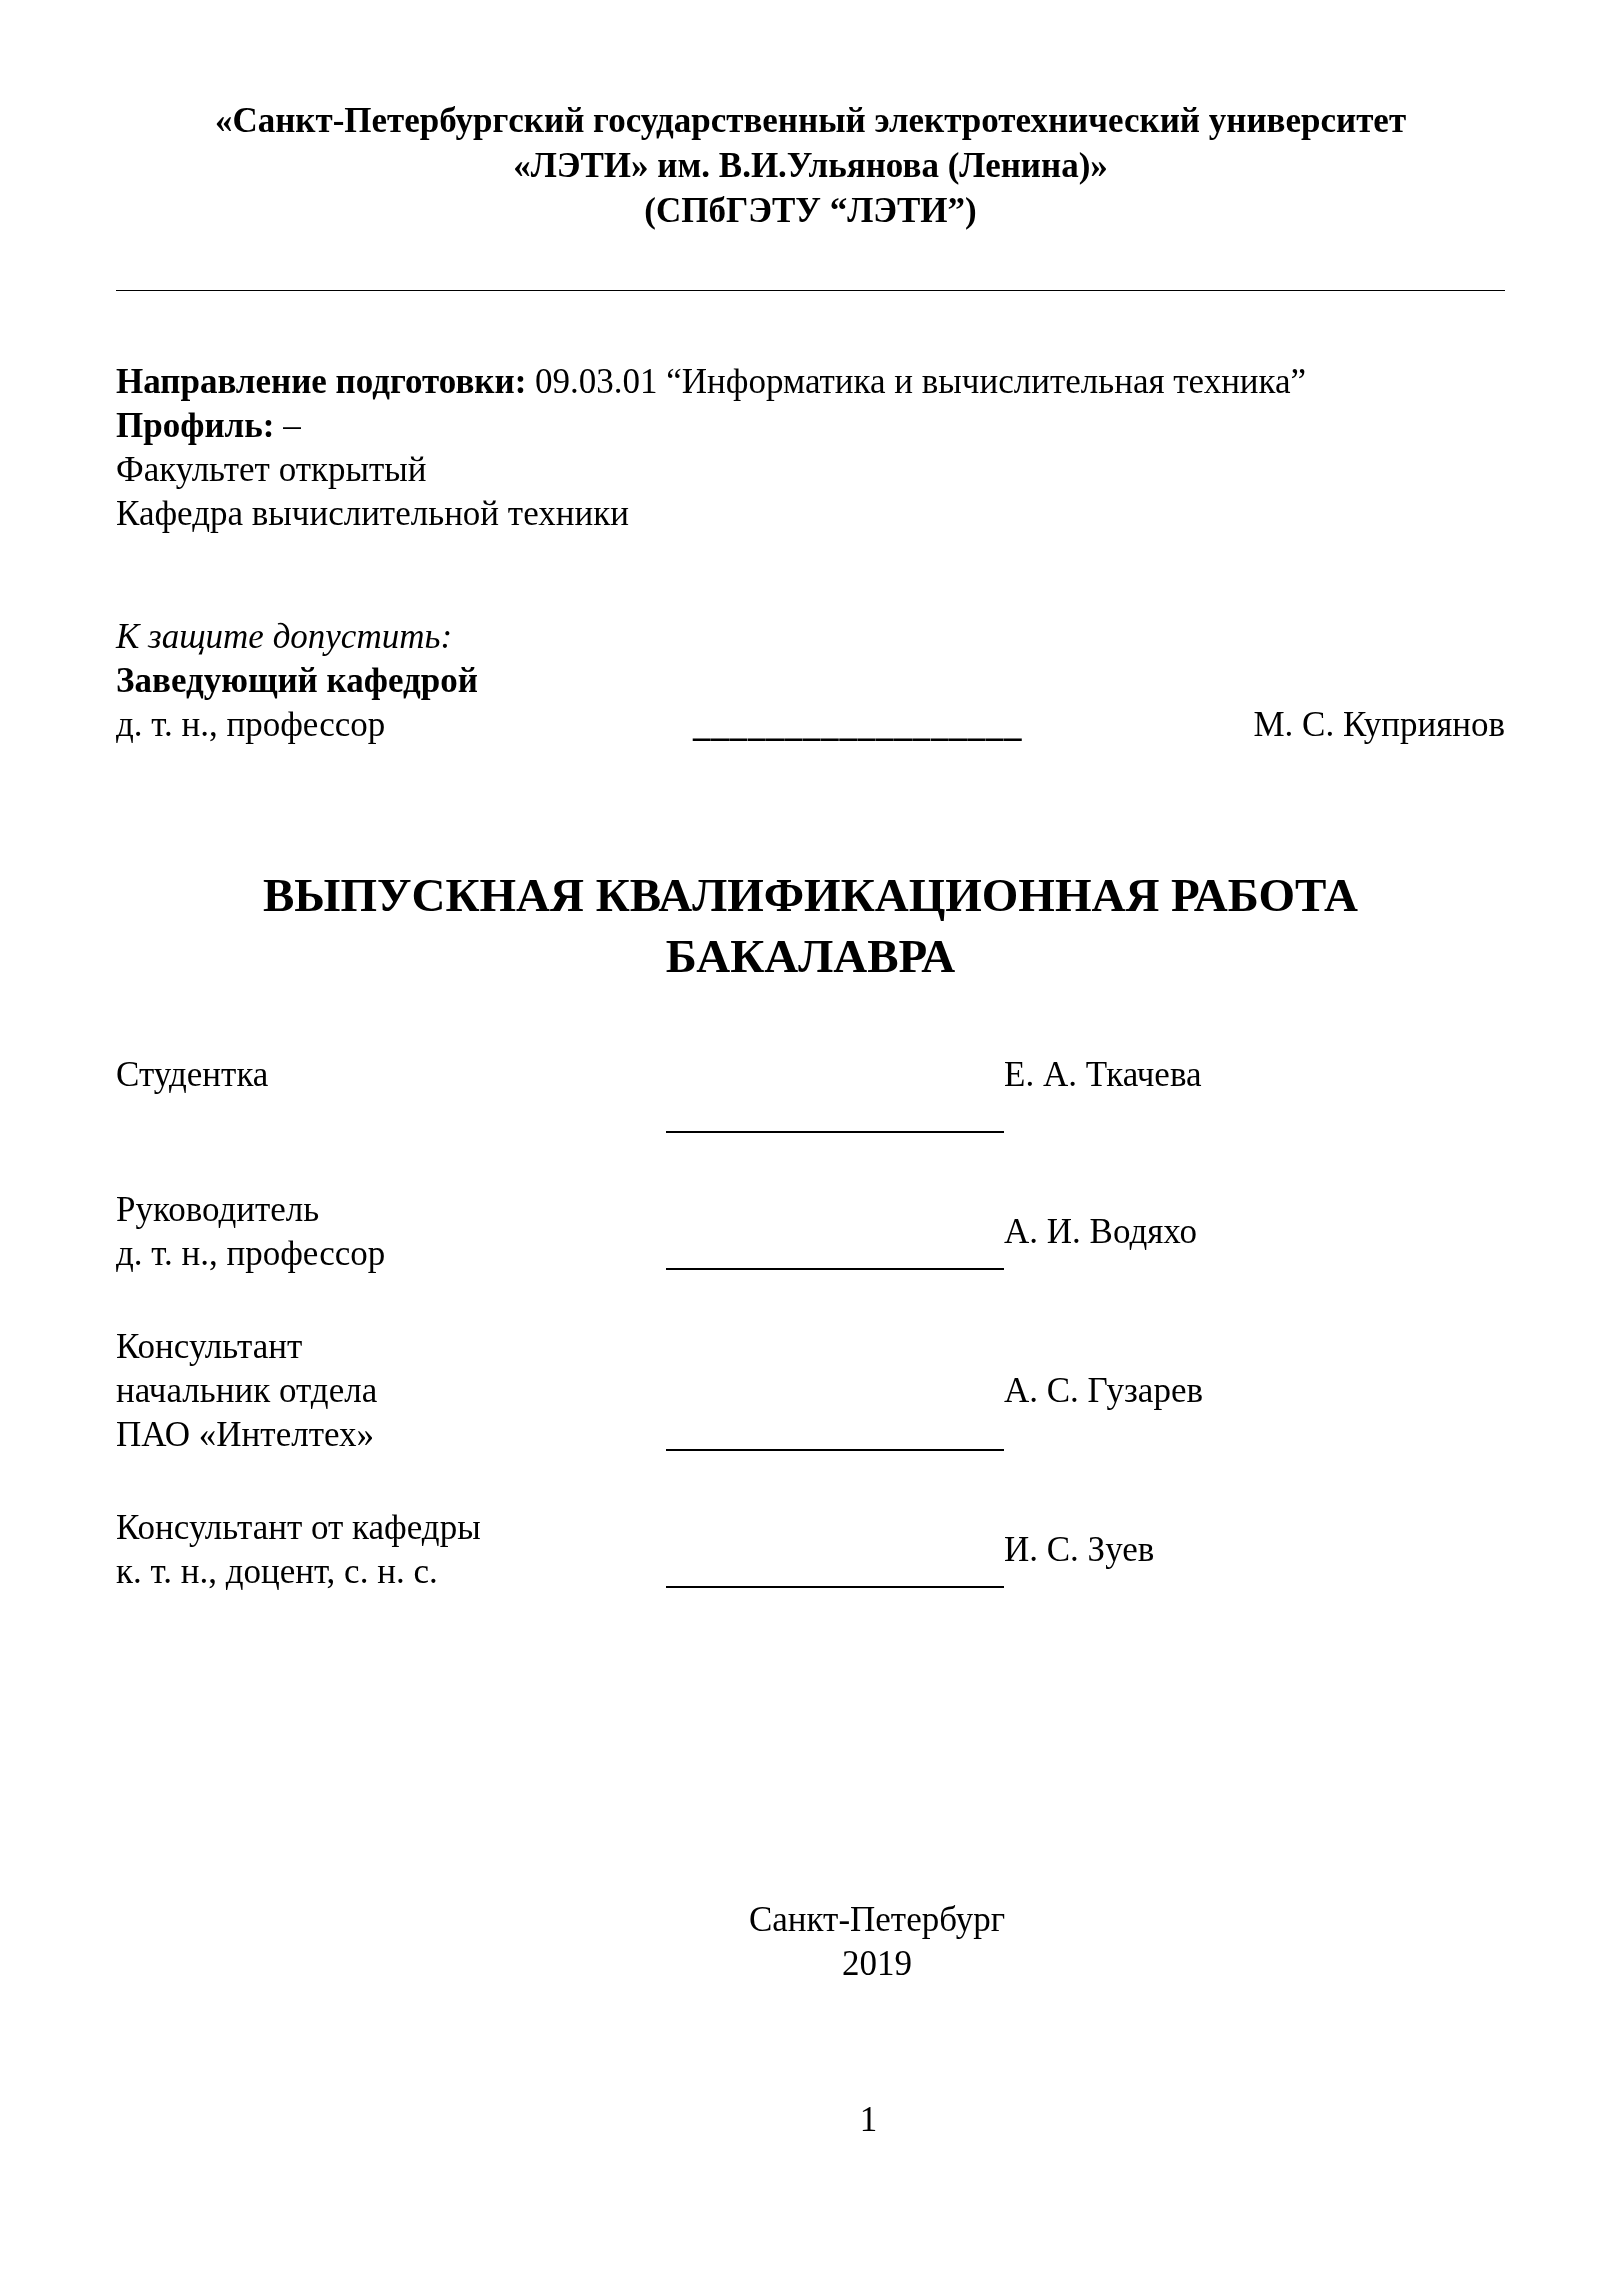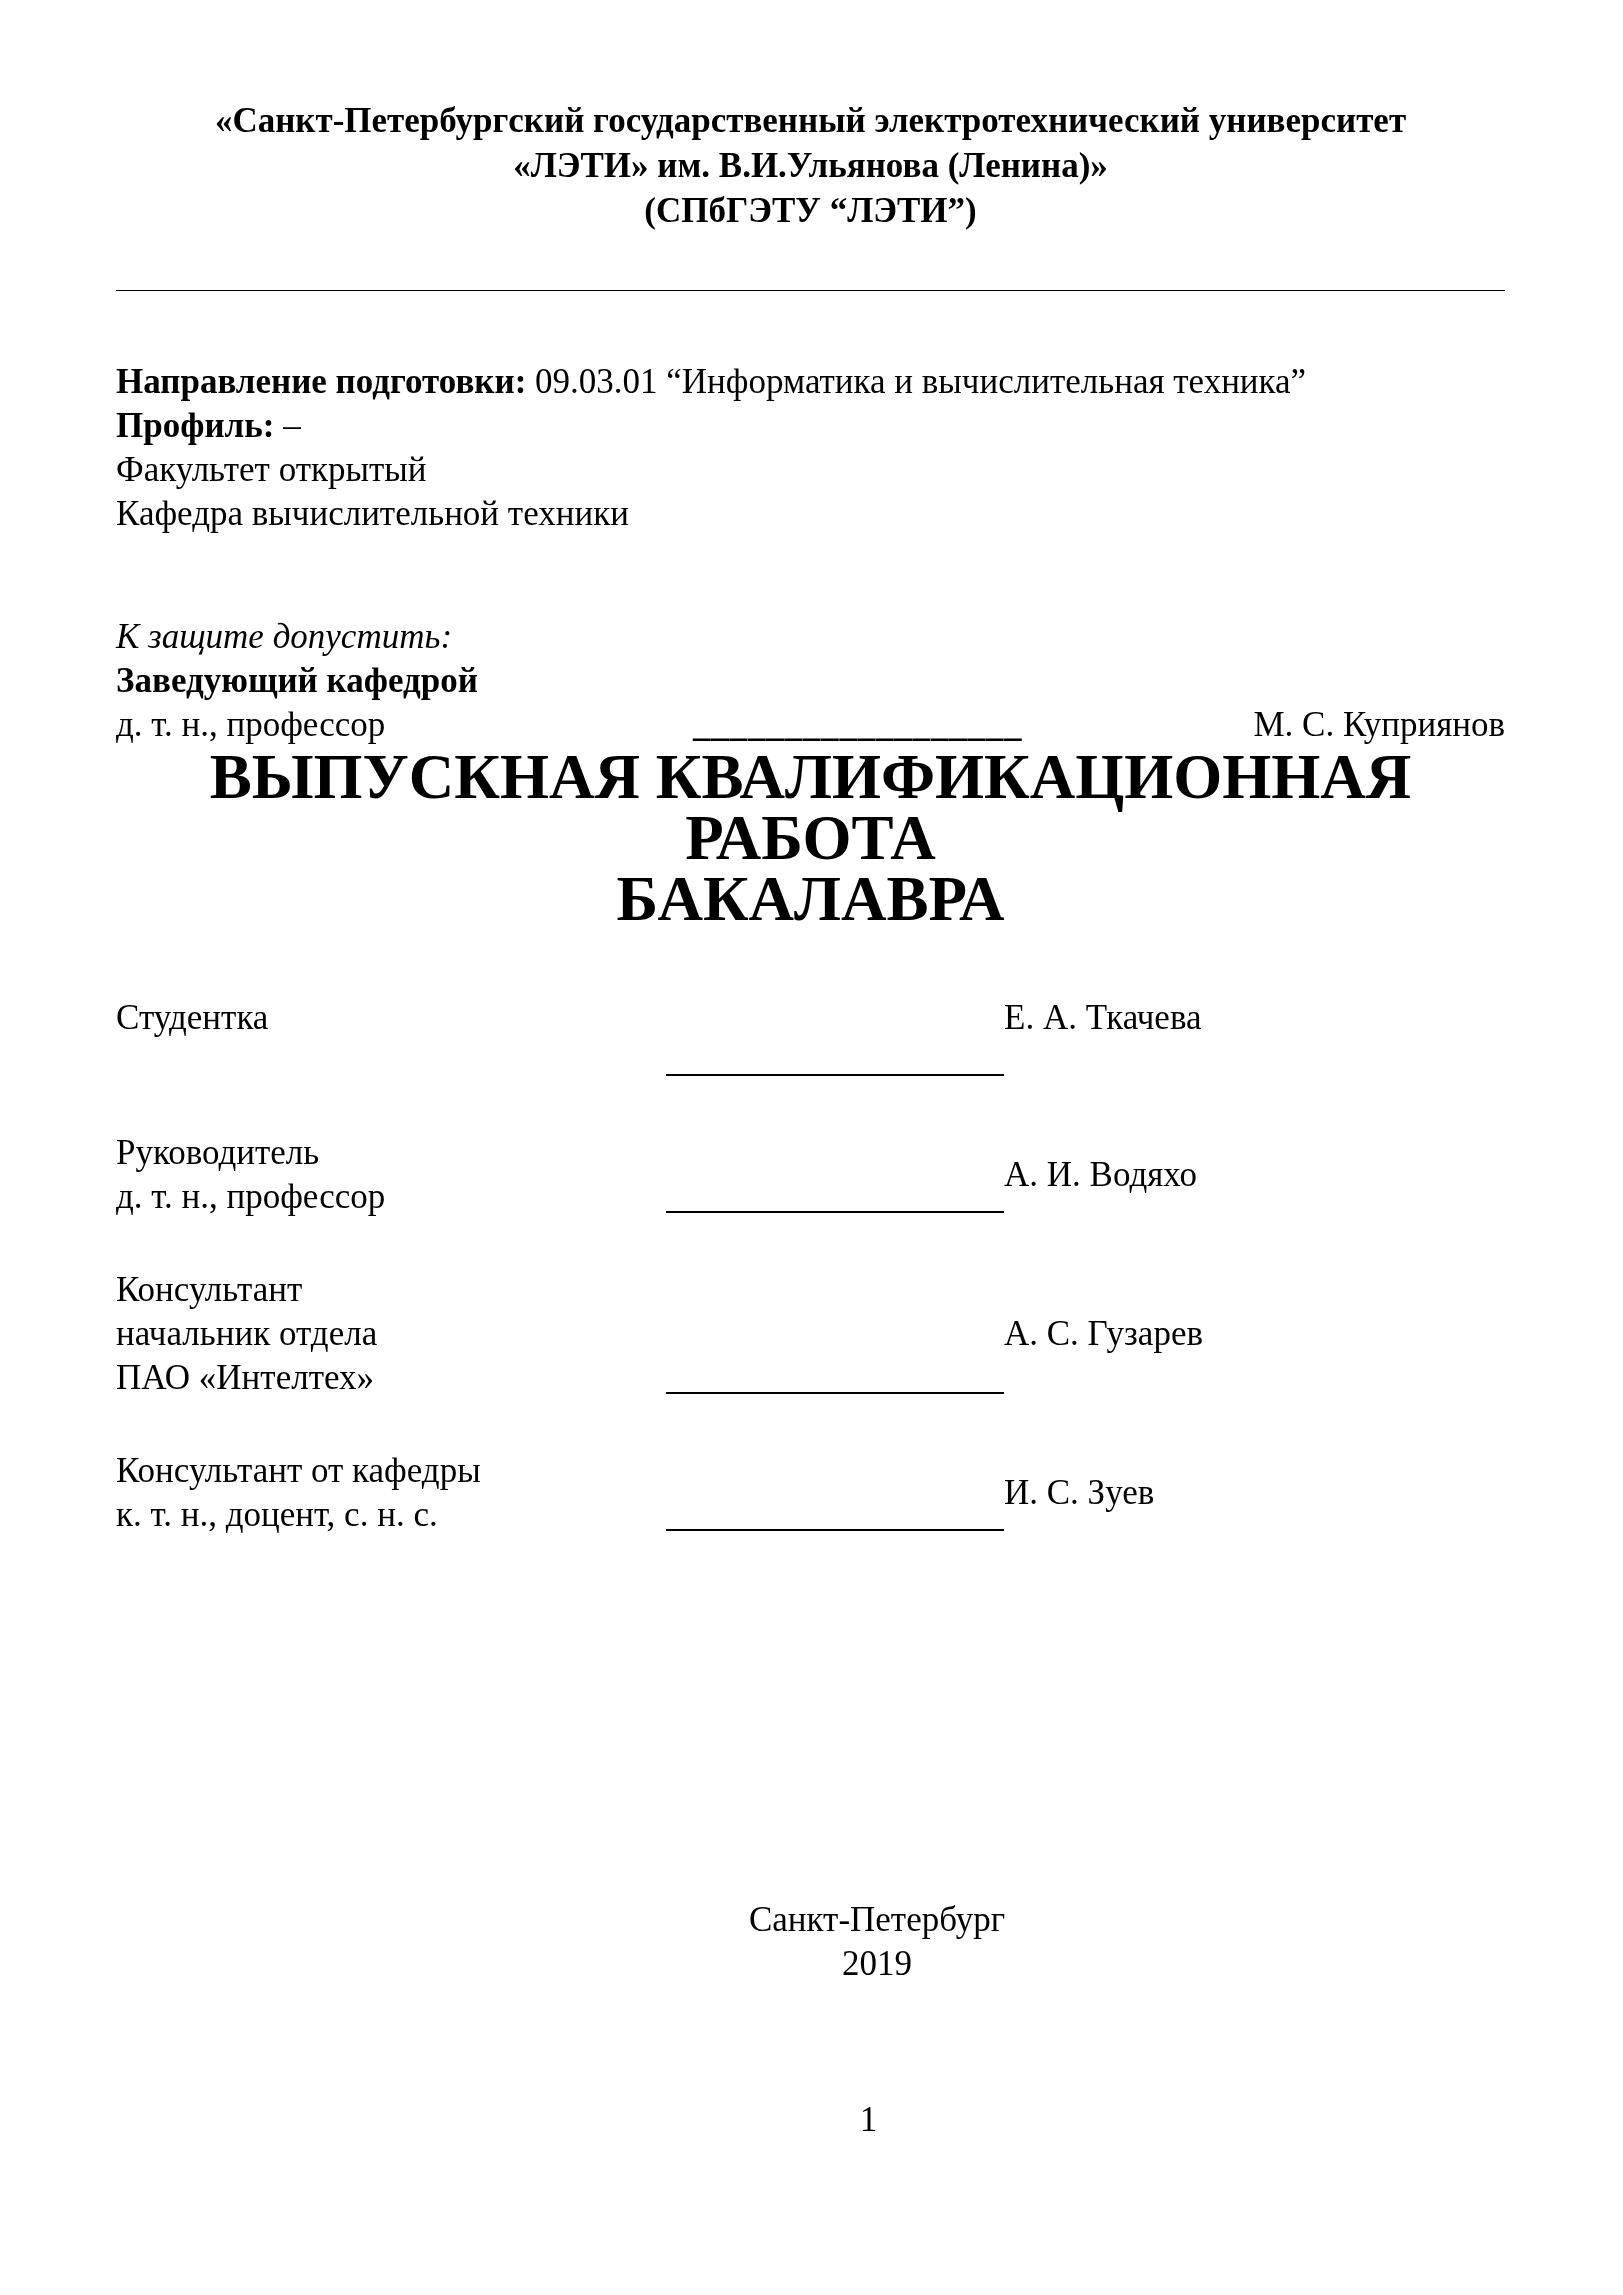--- a/index.html
+++ b/index.html
@@ -47,23 +47,24 @@
     font-weight: bold;
   }
   .approve-row {
     display: flex;
     align-items: baseline;
   }
   .approve-left { width: 577px; }
   .approve-sign { font-weight: bold; letter-spacing: 0.8px; }
   .approve-name { margin-left: auto; }
   .thesis-title {
+    margin-top: 118px;
     text-align: center;
     font-weight: bold;
-    font-size: 63px;
+    font-size: 47px;
     line-height: 61px;
   }
   .thesis-theme {
     margin-top: 27px;
     font-weight: bold;
     font-size: 39px;
     line-height: 50px;
   }
   .theme-indent { padding-left: 149px; }
   .signatures { margin-top: 66px; }

